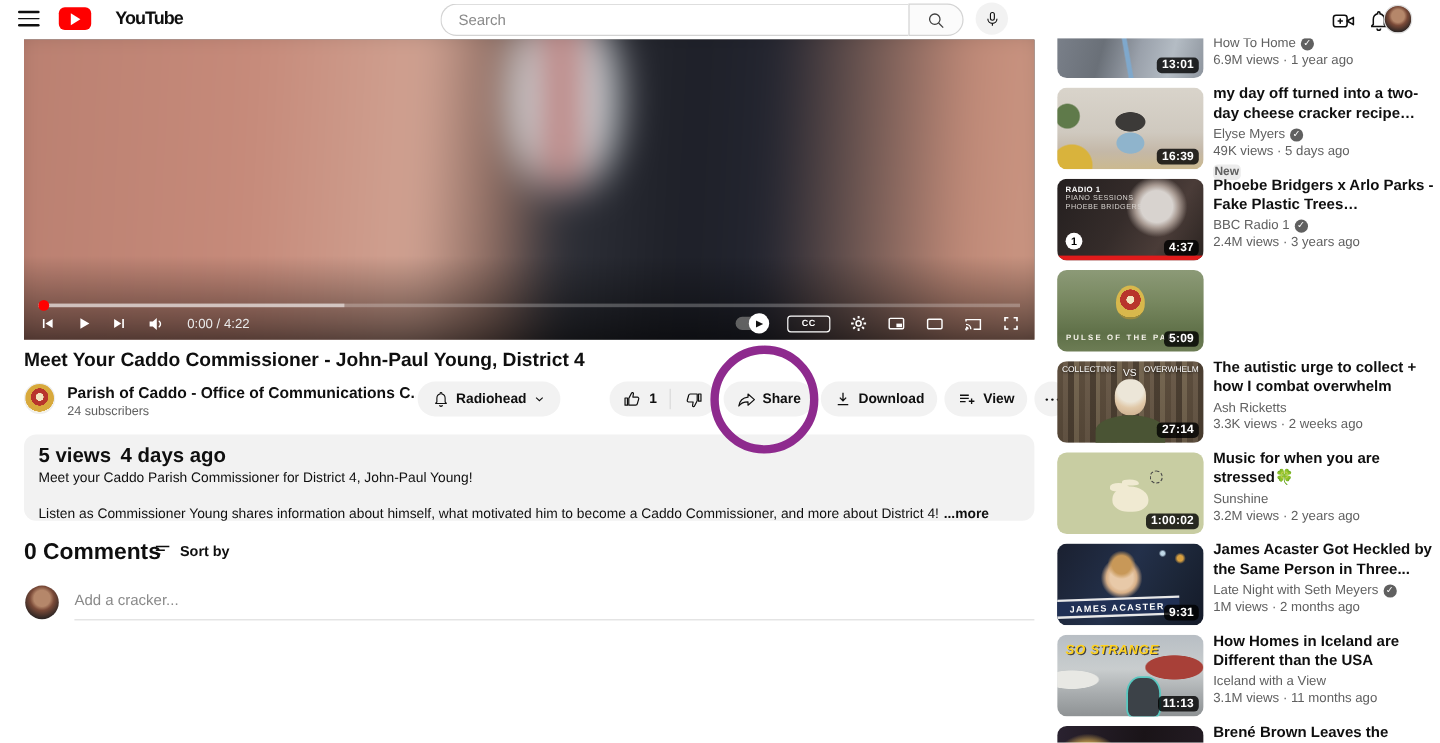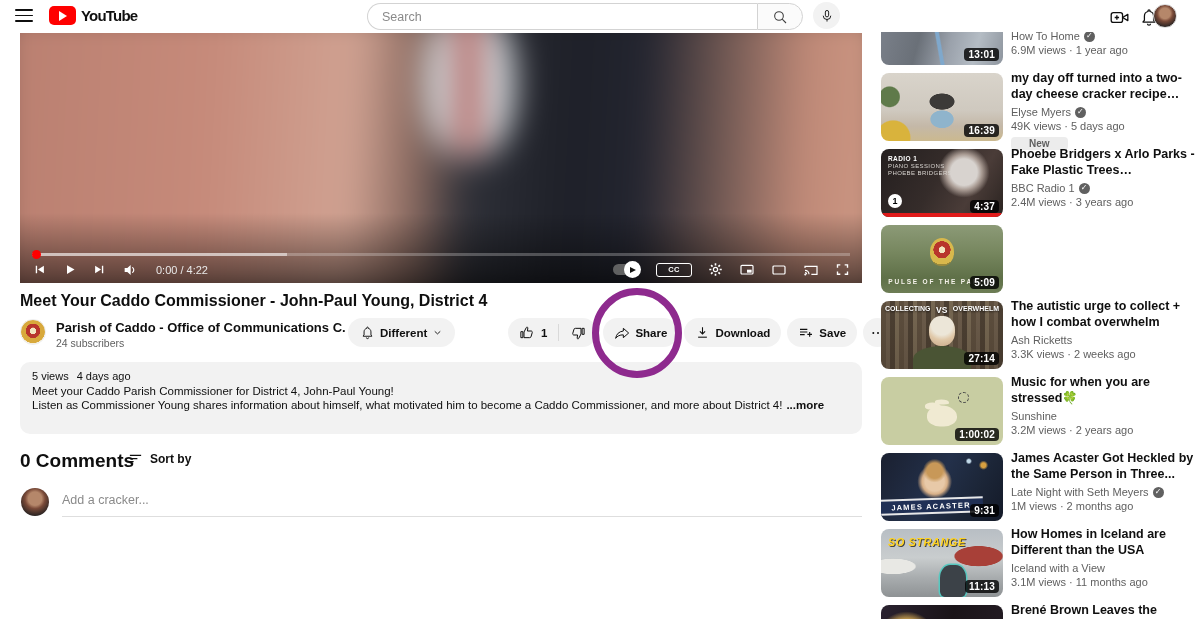--- a/index.html
+++ b/index.html
@@ -5,21 +5,21 @@
   *{margin:0;padding:0;box-sizing:border-box}
   html,body{background:#fff}
   body{font-family:"Liberation Sans","DejaVu Sans",sans-serif;color:#0f0f0f}
   .page{position:relative;width:1200px;height:619px;overflow:hidden;background:#fff}
   svg{display:block}
 
   
   .header{position:absolute;left:0;top:0;width:1200px;height:32px;background:#fff;z-index:50}
   .burger{position:absolute;left:15px;top:9px;width:18px;height:13px;display:flex;flex-direction:column;justify-content:space-between;cursor:pointer}
   .burger i{display:block;height:1.6px;background:#0f0f0f;border-radius:1px}
-  .logo{position:absolute;left:49px;top:6px;display:flex;align-items:center;gap:5px;cursor:pointer}
+  .logo{position:absolute;left:49px;top:6px;display:flex;align-items:center;gap:20px;cursor:pointer}
   .logo-mark{width:27px;height:19px;background:#ff0000;border-radius:5px;display:flex;align-items:center;justify-content:center}
   .logo-mark::after{content:"";border-left:8px solid #fff;border-top:5px solid transparent;border-bottom:5px solid transparent}
   .logo-text{font-size:15px;font-weight:700;letter-spacing:-0.8px}
   .searchbar{position:absolute;left:367px;top:3px;width:436px;height:27px;display:flex}
   .search-input{flex:1;border:1px solid #d3d3d3;border-right:none;border-radius:14px 0 0 14px;padding:0 14px;font-size:12.5px;outline:none;color:#0f0f0f;font-family:inherit}
   .search-input::placeholder{color:#8a8a8a}
   .search-btn{width:46px;border:1px solid #d3d3d3;border-radius:0 14px 14px 0;background:#fbfbfb;display:flex;align-items:center;justify-content:center;cursor:pointer;color:#3f3f3f}
   .mic-btn{position:absolute;left:813px;top:2px;width:27px;height:27px;border-radius:50%;background:#f2f2f2;display:flex;align-items:center;justify-content:center;cursor:pointer;color:#0f0f0f}
   .hdr-ic{position:absolute;top:6px;width:22px;height:22px;color:#0f0f0f;cursor:pointer;display:flex;align-items:center;justify-content:center}
   .avatar{border-radius:50%;background:radial-gradient(circle at 50% 38%,#b5876a 0 30%,#7a4a38 45%,#2e2624 75%,#1c1a1a 100%)}
@@ -56,45 +56,45 @@
   .actions{position:absolute;left:508px;top:318px;height:29px;display:flex;gap:6px;align-items:center}
   .likebar{padding:0}
   .likebar .half{display:flex;align-items:center;gap:6px;padding:0 11px;height:100%}
   .likebar .sep{width:1px;height:17px;background:#d9d9d9}
   .act{padding:0 11px;gap:5px}
   .more-btn{width:29px;height:29px;border-radius:50%;background:#f2f2f2;display:flex;align-items:center;justify-content:center;cursor:pointer}
   .annotation-circle{position:absolute;left:592px;top:288px;width:90px;height:90px;border:7px solid #8e2a8e;border-radius:50%;z-index:45;pointer-events:none}
 
   
   .descbox{position:absolute;left:20px;top:362px;width:842px;height:72px;background:#f2f2f2;border-radius:10px;padding:8px 12px;cursor:pointer}
-  .d-meta{font-size:11px;font-weight:400}
+  .d-meta{font-size:17px;font-weight:700}
   .d-meta span{margin-right:8px}
   .d-line{font-size:11.5px;line-height:14px;margin-top:2px}
-  .d-line2{margin-top:0}
+  .d-line2{margin-top:16px}
   .d-more{font-weight:700;color:#0f0f0f;margin-left:4px;cursor:pointer}
 
   
   .c-header{position:absolute;left:20px;top:450px;font-size:19px;font-weight:700}
   .sort{position:absolute;left:128px;top:451px;display:flex;align-items:center;gap:7px;cursor:pointer}
   .sort-label{font-size:12px;font-weight:700}
   .cm-avatar{position:absolute;left:21px;top:488px;width:28px;height:28px}
   .cm-input{position:absolute;left:62px;top:493px;width:800px;font-size:12.5px;color:#8a8a8a;padding-bottom:9px;border-bottom:1px solid #dedede;cursor:text}
 
   
   .sidebar{position:absolute;left:881px;top:-3px;width:316px;z-index:10}
   .s-item{position:relative;height:68px;margin-bottom:8px;display:flex;gap:8px;cursor:pointer}
   .thumb{position:relative;width:122px;height:68px;border-radius:8px;flex:none;overflow:hidden;background:#ccc}
   .dur{position:absolute;right:4px;bottom:4px;background:rgba(0,0,0,.8);color:#fff;font-size:10px;font-weight:700;padding:1px 4px;border-radius:4px;letter-spacing:.2px;z-index:3}
   .s-text{flex:1;min-width:0;margin-top:-2px}
   .s-title{font-size:12.5px;line-height:15.5px;font-weight:700;color:#0f0f0f;display:-webkit-box;-webkit-line-clamp:2;-webkit-box-orient:vertical;overflow:hidden}
   .s-ch{margin-top:3px;font-size:11px;line-height:14px;color:#606060;display:flex;align-items:center;gap:4px}
   .s-chname{white-space:nowrap;overflow:hidden;text-overflow:ellipsis}
   .check{flex:none;width:11px;height:11px;border-radius:50%;background:#606060;color:#fff;font-size:8px;display:inline-flex;align-items:center;justify-content:center}
   .s-meta{font-size:11px;line-height:14px;color:#606060}
-  .badge-new{display:inline-block;margin-top:4px;background:#ececec;color:#606060;font-size:10px;font-weight:600;padding:1px 18px;border-radius:4px}
+  .badge-new{display:inline-block;margin-top:4px;background:#ececec;color:#606060;font-size:10px;font-weight:600;padding:1px 1px;border-radius:4px}
   .ov{position:absolute;inset:0;z-index:2;pointer-events:none}
 
   
   .t-howtohome{background:linear-gradient(80deg,transparent 44%,#7fa8cc 45%,#7fa8cc 47%,transparent 48%),linear-gradient(105deg,#7d838d 0%,#6a7078 35%,#9aa1ab 58%,#b4bcc4 78%,#8e959e 100%)}
   .t-elyse{background:
     radial-gradient(circle at 10% 95%,#d9b33c 0 13%,transparent 14%),
     radial-gradient(circle at 7% 35%,#5f7a4a 0 8%,transparent 9%),
     radial-gradient(ellipse at 50% 68%,#8fb4cc 0 13%,transparent 14%),
     radial-gradient(ellipse at 50% 42%,#3c3a38 0 14%,transparent 15%),
     linear-gradient(180deg,#d9d4cb 0%,#cfc9bf 55%,#c4b8a8 78%,#cbb98f 100%)}
@@ -111,21 +111,21 @@
     background:radial-gradient(circle at 50% 42%,#f2e6c0 0 16%,#b8352c 17% 42%,#d8b84c 43% 72%,#9a8a3c 73% 100%)}
   .t-pulse .ov{top:auto;bottom:5px;left:0;right:0;text-align:center}
   .t-pulse .ov span{font-size:6.5px;color:#f5f2ea;letter-spacing:1.8px;font-weight:700}
   .t-collect{background:
     linear-gradient(180deg,rgba(40,30,20,.2),rgba(40,30,20,.35)),
     repeating-linear-gradient(90deg,#6a5a48 0 5px,#7d6c59 5px 9px,#55483a 9px 14px,#8a7a62 14px 18px)}
   .t-collect::before{content:"";position:absolute;left:50%;top:44%;transform:translate(-50%,-50%);width:26px;height:30px;border-radius:45%;
     background:radial-gradient(circle at 50% 28%,#ece6d8 0 42%,#e0c8a8 62%,#c8a888 100%)}
   .t-collect::after{content:"";position:absolute;left:50%;bottom:-3px;transform:translateX(-50%);width:58px;height:26px;background:#4a5434;border-radius:50% 50% 0 0}
   .t-collect .ov{top:4px;left:4px;right:4px;display:flex;justify-content:space-between}
-  .t-collect .ov span{font-size:7px;font-weight:700;color:#fff;text-shadow:0 1px 2px rgba(0,0,0,.7)}
+  .t-collect .ov span{font-size:7px;font-weight:400;color:#fff;text-shadow:0 1px 2px rgba(0,0,0,.7)}
   .t-collect .ov span:nth-child(2){font-size:8.5px}
   .t-stressed{background:#c8cda2}
   .t-stressed::before{content:"";position:absolute;left:50%;top:58%;transform:translate(-50%,-50%);width:30px;height:21px;background:#f0ead2;border-radius:55% 60% 50% 50%;
     box-shadow:-9px -10px 0 -7px #f0ead2,0 -14px 0 -8px #f0ead2}
   .t-stressed::after{content:"";position:absolute;left:63%;top:22%;width:9px;height:9px;border:1.3px dashed #4a4a4a;border-radius:50%}
   .t-acaster{background:
     radial-gradient(circle at 84% 18%,#d8a040 0 2%,transparent 4%),
     radial-gradient(circle at 72% 12%,#c0d8e8 0 1.5%,transparent 3%),
     radial-gradient(circle at 44% 26%,#c89858 0 9%,transparent 14%),
     radial-gradient(circle at 44% 42%,#e8c9a8 0 12%,#d8b088 16%,transparent 22%),
@@ -418,21 +418,21 @@
   <div class="ch-name">Parish of Caddo - Office of Communications C...</div>
   <div class="ch-subs">24 subscribers</div>
 
   <div class="pill subscribed">
     <span>
       <svg width="15" height="15" viewBox="0 0 24 24" fill="none" stroke="currentColor" stroke-width="1.5">
           <path d="M17.5 16v-5c0-3-1.7-5-4.3-5.6V4.5a1.2 1.2 0 0 0-2.4 0v.9C8.2 6 6.5 8 6.5 11v5L5 17.5v.5h14v-.5z"></path>
           <path d="M10.2 20a1.8 1.8 0 0 0 3.6 0"></path>
         </svg>
     </span>
-    <span>Different</span>
+    <span>Radiohead</span>
     <span>
       <svg width="11" height="11" viewBox="0 0 24 24" fill="none" stroke="currentColor" stroke-width="2">
           <path d="M6 9.5l6 5.5 6-5.5"></path>
         </svg>
     </span>
   </div>
 
   <div class="actions">
     <div class="pill likebar">
       <div class="half">
@@ -471,21 +471,21 @@
       </span>
       <span>Download</span>
     </div>
     <div class="pill act">
       <span>
         <svg width="16" height="16" viewBox="0 0 24 24" fill="none" stroke="currentColor" stroke-width="1.7">
             <path d="M3 6.5h11M3 10.5h11M3 14.5h7"></path>
             <path d="M17.5 10.5v7M14 14h7"></path>
           </svg>
       </span>
-      <span>Save</span>
+      <span>View</span>
     </div>
     <div class="more-btn">
       <span>
         <svg width="16" height="16" viewBox="0 0 24 24" fill="currentColor">
             <circle cx="5" cy="12" r="1.5"></circle>
             <circle cx="12" cy="12" r="1.5"></circle>
             <circle cx="19" cy="12" r="1.5"></circle>
           </svg>
       </span>
     </div>

